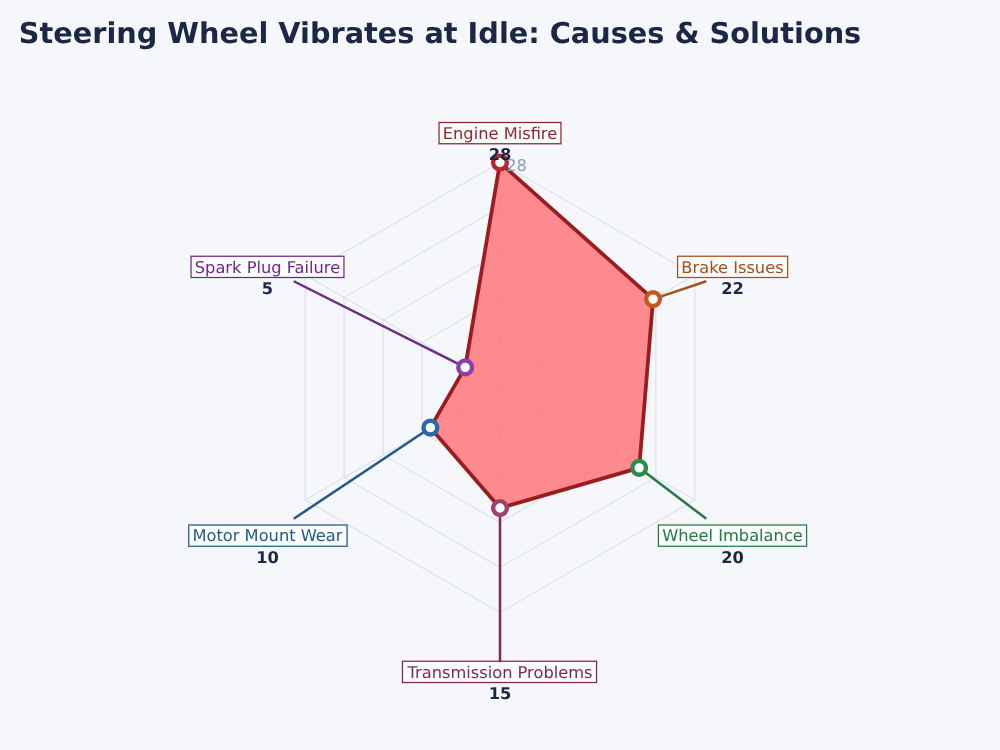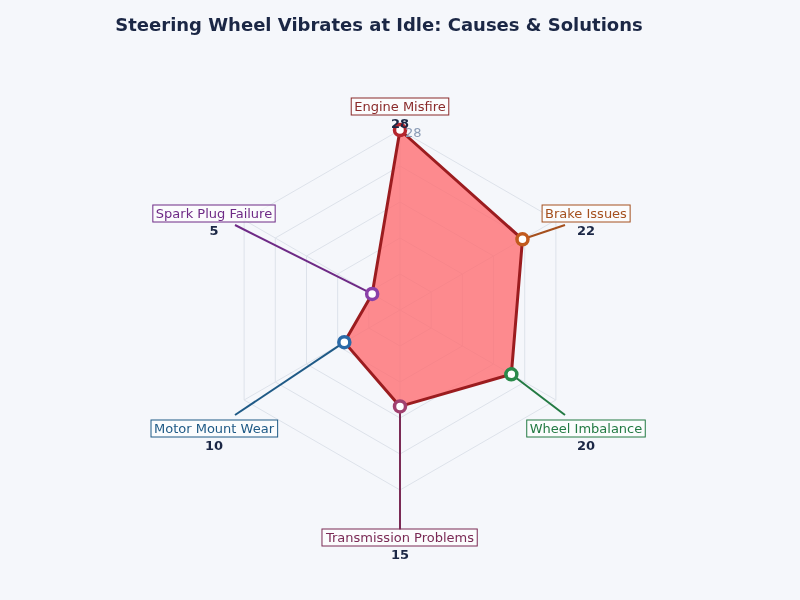--- a/index.html
+++ b/index.html
@@ -1,17 +1,17 @@
 <!DOCTYPE html>
 <html><head>
 <meta charset="utf-8">
 <style>
   html, body { margin:0; padding:0; background:#f5f7fb; }
   body { width:800px; height:600px; position:relative; overflow:hidden; font-family:"DejaVu Sans", sans-serif; }
-  #title { position:absolute; top:14px; left:0; width:704px; text-align:center; font-size:18px; font-weight:bold; color:#1b2745;margin-left:27px; }
+  #title { position:absolute; top:14px; left:0; width:704px; text-align:center; font-size:23px; font-weight:bold; color:#1b2745; }
   svg { position:absolute; left:0; top:0; }
 </style>
 </head>
 <body>
 
 <div id="title">Steering Wheel Vibrates at Idle: Causes &amp; Solutions</div>
 
 <svg id="chart" width="800" height="600" xmlns="http://www.w3.org/2000/svg">
     <polygon points="400,274 431.1769145362398,292 431.1769145362398,328 400,346 368.8230854637602,328 368.8230854637602,292" fill="none" stroke="#dde2ea" stroke-width="1"></polygon>
     <polygon points="400,238 462.3538290724796,274 462.3538290724796,346 400,382 337.6461709275204,346 337.6461709275204,274" fill="none" stroke="#dde2ea" stroke-width="1"></polygon>

